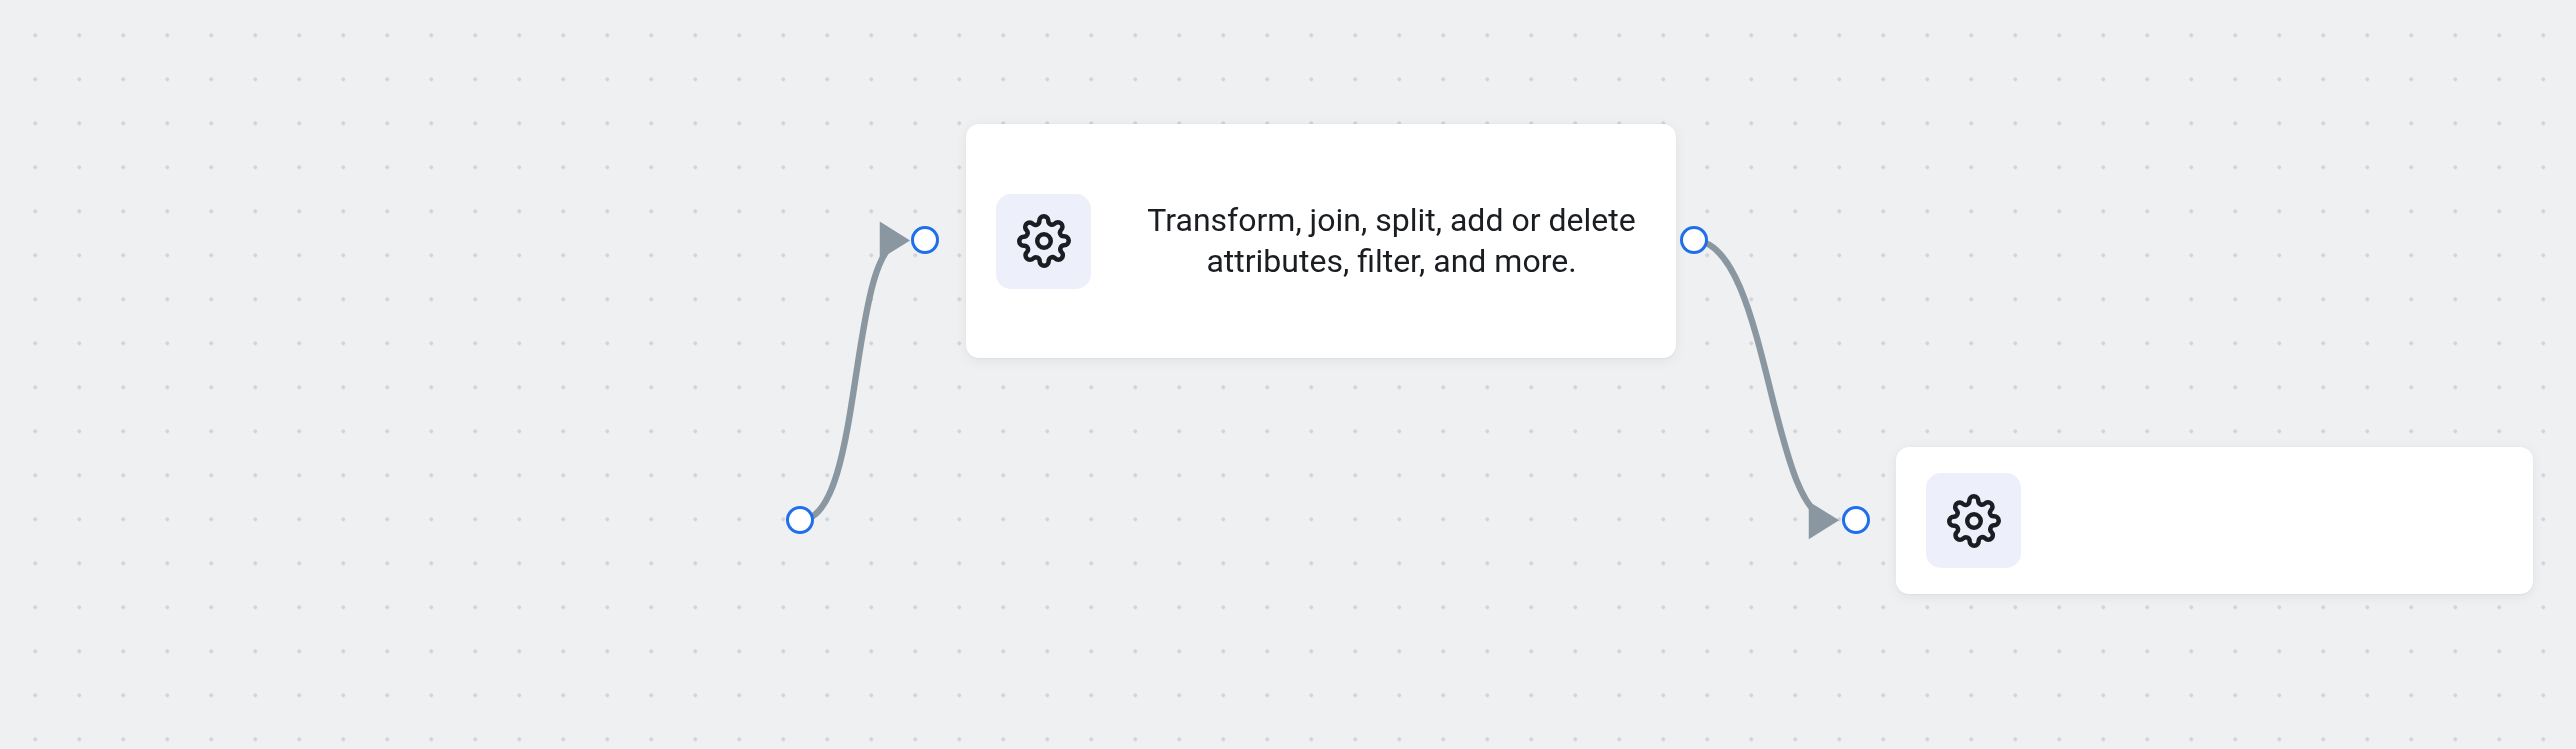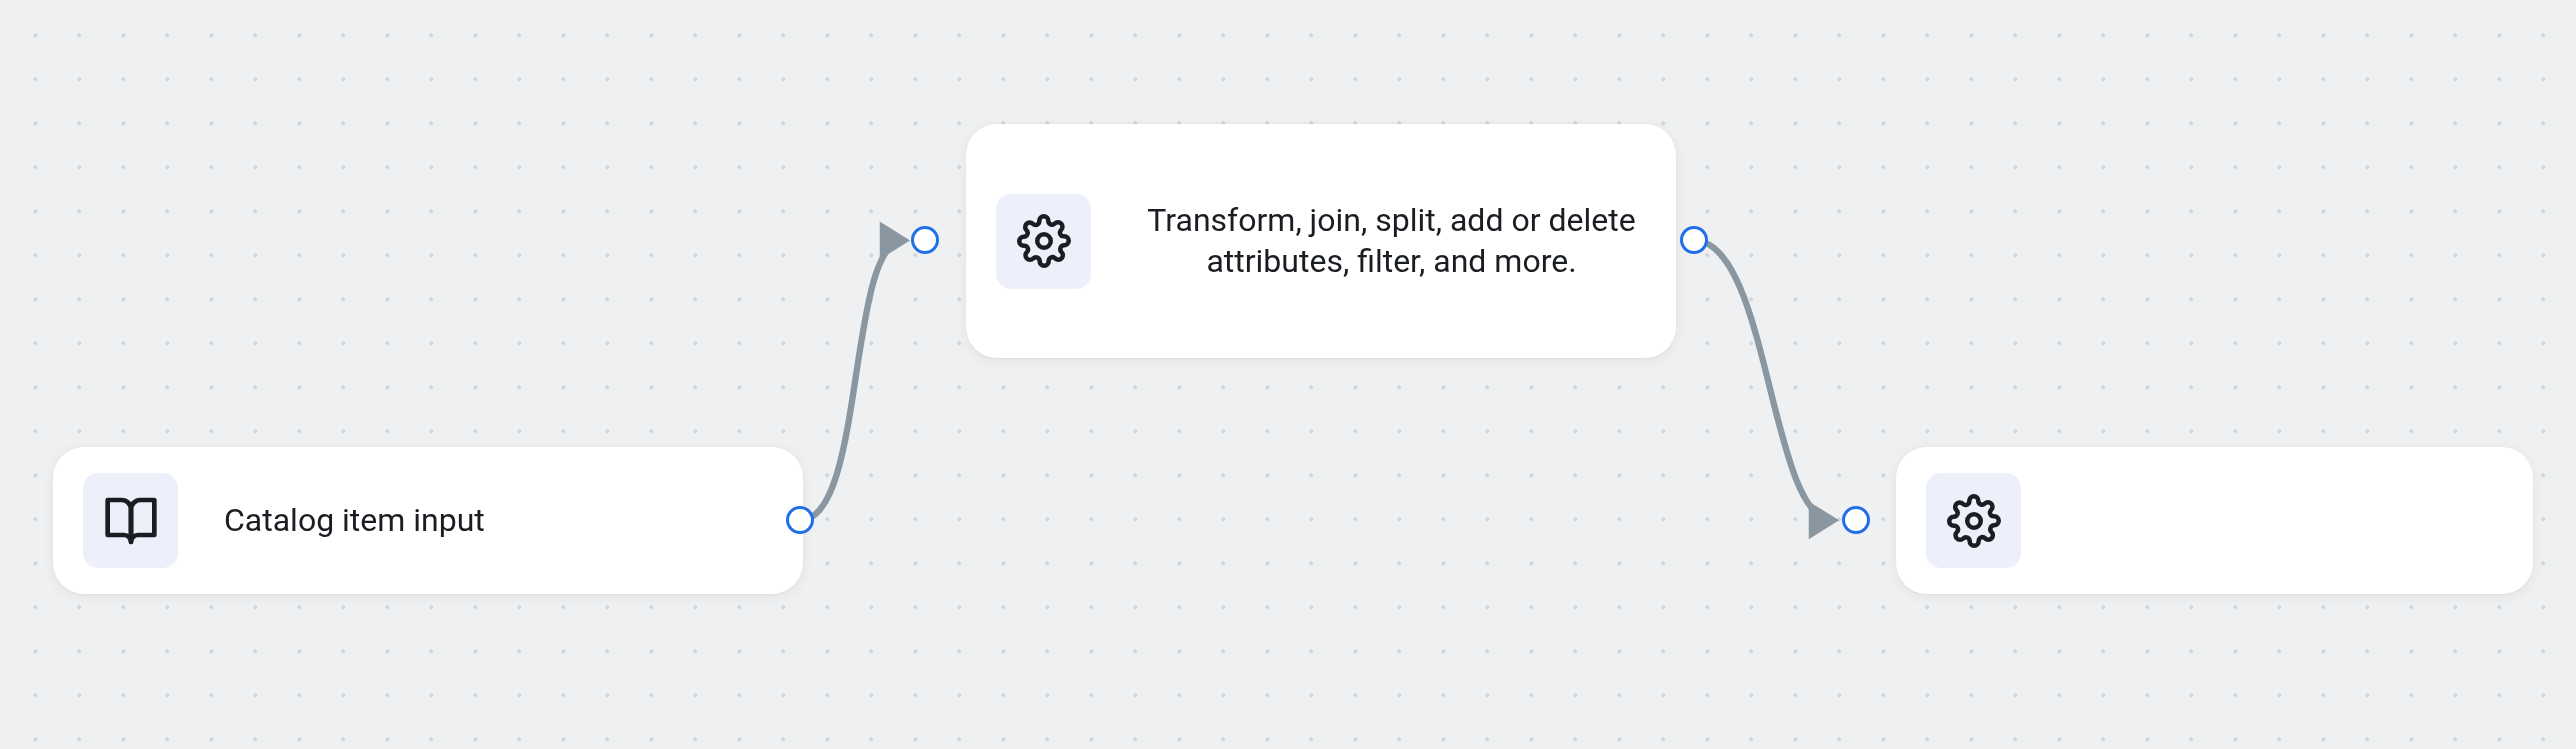--- a/index.html
+++ b/index.html
@@ -14,21 +14,21 @@
     width: 2576px;
     height: 750px;
     background-color: #eef0f2;
     background-image: radial-gradient(circle, #cfd4d9 1.9px, transparent 1.9px);
     background-size: 44px 44px;
     background-position: 13.3px 13.3px;
   }
   .node {
     position: absolute;
     background: #ffffff;
-    border-radius: 31px;
+    border-radius: 13px;
     box-shadow: 0 2.5px 12.6px rgba(0,0,0,0.06), 0 0.6px 1.9px rgba(0,0,0,0.04);
     display: flex;
     align-items: center;
     padding: 25px 30px;
   }
   .node .icon-box {
     width: 95px;
     height: 95px;
     border-radius: 15px;
     background: #edeffb;
@@ -78,29 +78,20 @@
 
   <svg class="edges" viewBox="0 0 4076 1186">
 
     <path class="edge-path" d="M 1266 823 C 1370 823, 1340 380, 1430 380"></path>
     <polygon class="arrowhead" points="1392,350 1392,410 1440,380"></polygon>
 
     <path class="edge-path" d="M 2680 380 C 2800 380, 2800 823, 2900 823"></path>
     <polygon class="arrowhead" points="2862,793 2862,853 2910,823"></polygon>
   </svg>
 
-  <div class="node" style="left:53px; top:447px; width:750px; height:147px;">
-    <div class="icon-box">
-      <svg class="icon-svg" width="56" height="56" viewBox="0 0 24 24" fill="none" stroke="#1a1d21" stroke-width="2" stroke-linecap="round" stroke-linejoin="round">
-        <path d="M2 3h6a4 4 0 0 1 4 4v14a3 3 0 0 0-3-3H2z"></path>
-        <path d="M22 3h-6a4 4 0 0 0-4 4v14a3 3 0 0 1 3-3h7z"></path>
-      </svg>
-    </div>
-    <div class="label" style="text-align:left;">Catalog item input</div>
-  </div>
   <div class="port" style="left:786px; top:506px;"></div>
 
   <div class="node" style="left:966px; top:124px; width:710px; height:234px;">
     <div class="icon-box">
       <svg class="icon-svg" width="54" height="54" viewBox="0 0 24 24" fill="none" stroke="#1a1d21" stroke-width="2" stroke-linecap="round" stroke-linejoin="round">
         <circle cx="12" cy="12" r="3"></circle>
         <path d="M19.4 15a1.65 1.65 0 0 0 .33 1.82l.06.06a2 2 0 1 1-2.83 2.83l-.06-.06a1.65 1.65 0 0 0-1.82-.33 1.65 1.65 0 0 0-1 1.51V21a2 2 0 0 1-4 0v-.09a1.65 1.65 0 0 0-1-1.51 1.65 1.65 0 0 0-1.82.33l-.06.06a2 2 0 1 1-2.83-2.83l.06-.06a1.65 1.65 0 0 0 .33-1.82 1.65 1.65 0 0 0-1.51-1H3a2 2 0 0 1 0-4h.09a1.65 1.65 0 0 0 1.51-1 1.65 1.65 0 0 0-.33-1.82l-.06-.06a2 2 0 1 1 2.83-2.83l.06.06a1.65 1.65 0 0 0 1.82.33h0a1.65 1.65 0 0 0 1-1.51V3a2 2 0 0 1 4 0v.09a1.65 1.65 0 0 0 1 1.51h0a1.65 1.65 0 0 0 1.82-.33l.06-.06a2 2 0 1 1 2.83 2.83l-.06.06a1.65 1.65 0 0 0-.33 1.82v0a1.65 1.65 0 0 0 1.51 1H21a2 2 0 0 1 0 4h-.09a1.65 1.65 0 0 0-1.51 1z"></path>
       </svg>
     </div>
     <div class="label">Transform, join, split, add or delete attributes, filter, and more.</div>

